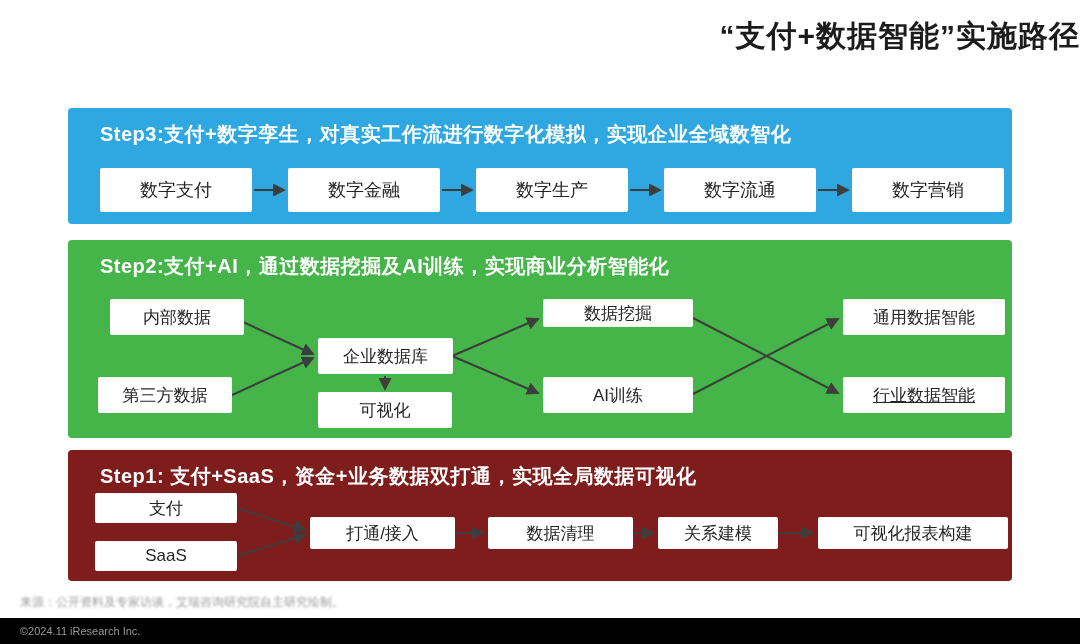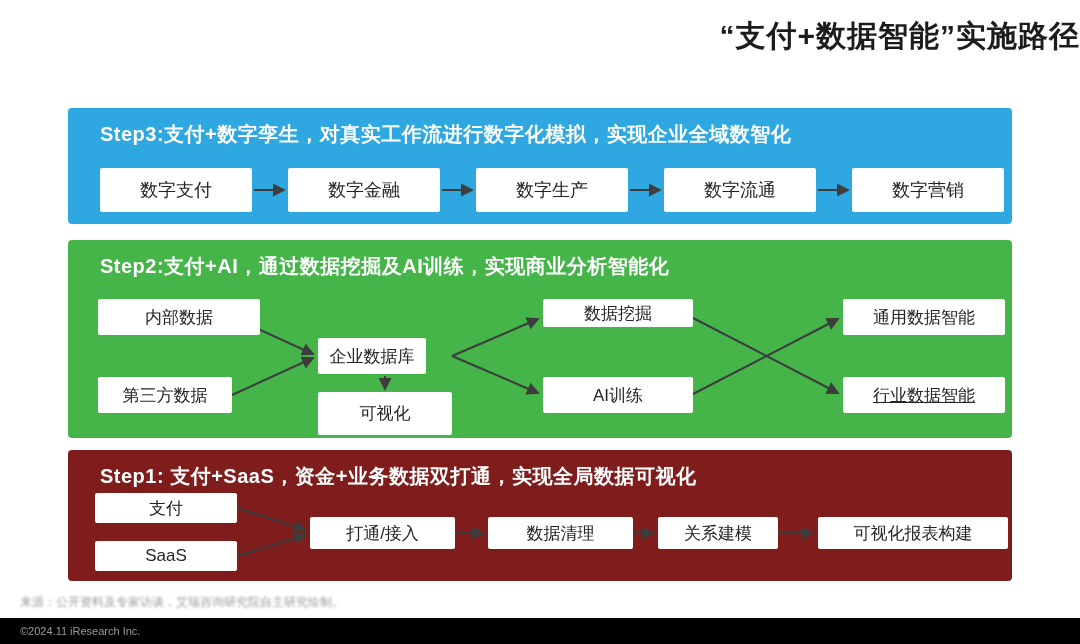--- a/index.html
+++ b/index.html
@@ -78,24 +78,24 @@
     <line class="arrow" x1="633" y1="533" x2="653" y2="533" marker-end="url(#ah)"></line>
     <line class="arrow" x1="778" y1="533" x2="812" y2="533" marker-end="url(#ah)"></line>
   </svg>
 
   <div class="node big" style="left:100px;">数字支付</div>
   <div class="node big" style="left:288px;">数字金融</div>
   <div class="node big" style="left:476px;">数字生产</div>
   <div class="node big" style="left:664px;">数字流通</div>
   <div class="node big" style="left:852px;">数字营销</div>
 
-  <div class="node" style="left:98px;  top:299px; width:162px; height:36px;">内部数据</div>
+  <div class="node" style="left:110px;  top:299px; width:134px; height:36px;">内部数据</div>
   <div class="node" style="left:98px;  top:377px; width:134px; height:36px;">第三方数据</div>
-  <div class="node" style="left:318px; top:338px; width:108px; height:36px;">企业数据库</div>
-  <div class="node" style="left:318px; top:392px; width:134px; height:43px;">可视化</div>
+  <div class="node" style="left:318px; top:338px; width:135px; height:36px;">企业数据库</div>
+  <div class="node" style="left:318px; top:392px; width:134px; height:36px;">可视化</div>
   <div class="node" style="left:543px; top:299px; width:150px; height:28px;">数据挖掘</div>
   <div class="node" style="left:543px; top:377px; width:150px; height:36px;">AI训练</div>
   <div class="node" style="left:843px; top:299px; width:162px; height:36px;">通用数据智能</div>
   <div class="node" style="left:843px; top:377px; width:162px; height:36px;text-decoration:underline;">行业数据智能</div>
 
   <div class="node" style="left:95px;  top:493px; width:142px; height:30px;">支付</div>
   <div class="node" style="left:95px;  top:541px; width:142px; height:30px;">SaaS</div>
   <div class="node" style="left:310px; top:517px; width:145px; height:32px;">打通/接入</div>
   <div class="node" style="left:488px; top:517px; width:145px; height:32px;">数据清理</div>
   <div class="node" style="left:658px; top:517px; width:120px; height:32px;">关系建模</div>

